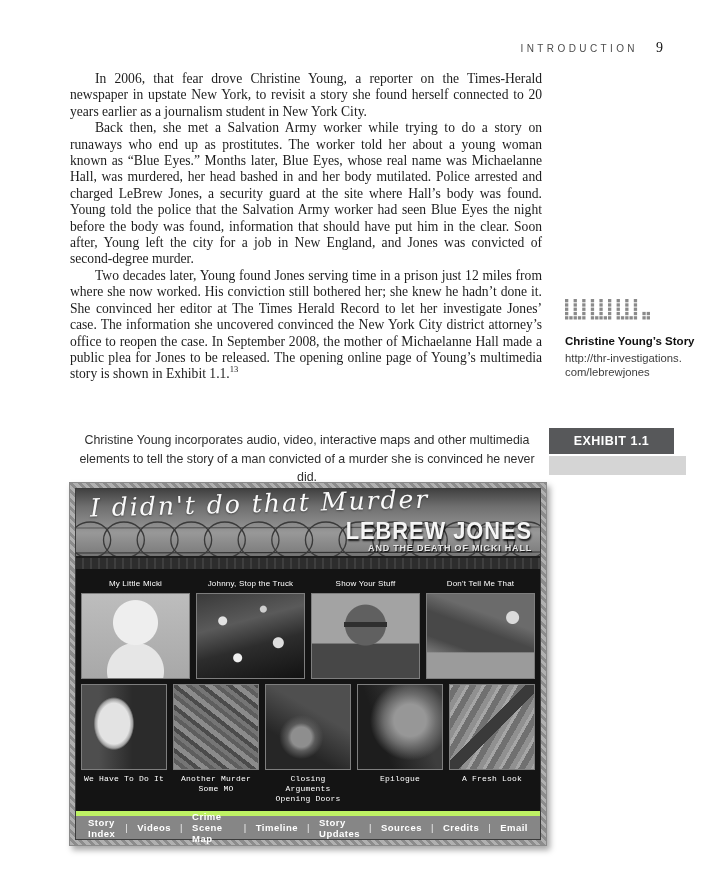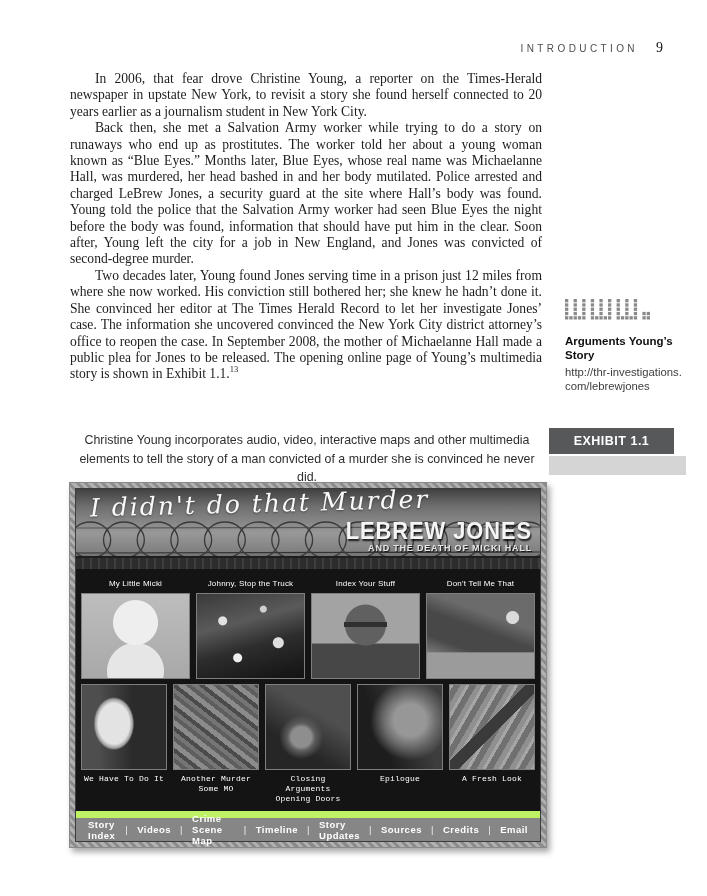--- a/index.html
+++ b/index.html
@@ -92,21 +92,21 @@
       radial-gradient(circle at 42% 62%,#8e8e8e 0 10px,#5b5b5b 14px,rgba(0,0,0,0) 22px),
       linear-gradient(210deg,#4f4f4f 0 35%,#262626 70% 100%);}
   .t9{background:
       linear-gradient(135deg,rgba(0,0,0,0) 0 45%,#3a3a3a 45% 55%,rgba(0,0,0,0) 55%),
       repeating-linear-gradient(120deg,#a6a6a6 0 3px,#707070 3px 9px,#909090 9px 14px);}
   .t10{background:
       radial-gradient(circle at 62% 42%,#979797 0 16px,#6d6d6d 26px,rgba(0,0,0,0) 40px),
       linear-gradient(250deg,#3d3d3d 0 30%,#1d1d1d 70% 100%);}
 
   
-  .sfooter{height:23px;background:#868686;border-top:7px solid #bef264;display:flex;align-items:center;
+  .sfooter{height:23px;background:#868686;border-top:5px solid #bef264;display:flex;align-items:center;
       padding:0 12px;gap:9px;font:bold 9.5px "Liberation Sans",sans-serif;color:#fff;letter-spacing:.5px;}
   .fsep{color:#ececec;font-weight:normal;}
 </style>
 </head>
 <body>
 
 <div class="page">
 
   <div class="running-head">
     <span class="rh-section">INTRODUCTION</span>
@@ -172,21 +172,21 @@
           <rect x="55.9" y="17.2" width="3.3" height="3.3" fill="#8a8a8a"></rect>
           <rect x="60.2" y="17.2" width="3.3" height="3.3" fill="#8a8a8a"></rect>
           <rect x="64.5" y="17.2" width="3.3" height="3.3" fill="#8a8a8a"></rect>
           <rect x="68.8" y="17.2" width="3.3" height="3.3" fill="#8a8a8a"></rect>
           <rect x="77.4" y="12.9" width="3.3" height="3.3" fill="#8a8a8a"></rect>
           <rect x="81.7" y="12.9" width="3.3" height="3.3" fill="#8a8a8a"></rect>
           <rect x="77.4" y="17.2" width="3.3" height="3.3" fill="#8a8a8a"></rect>
           <rect x="81.7" y="17.2" width="3.3" height="3.3" fill="#8a8a8a"></rect>
         </svg>
     </div>
-    <div class="mn-heading">Arguments Young’s Story</div>
+    <div class="mn-heading">Christine Young’s Story</div>
     <div class="mn-url">
       <span>http://thr-investigations.</span>
       <span>com/lebrewjones</span>
     </div>
   </aside>
 
   <div class="exhibit-caption">Christine Young incorporates audio, video, interactive maps and other multimedia elements to tell the story of a man convicted of a murder she is convinced he never did.</div>
   <div class="exhibit-tag">EXHIBIT 1.1</div>
   <div class="exhibit-tag-strip"></div>
 
@@ -224,21 +224,21 @@
         <div class="trow">
           <div class="cell">
             <div class="tlabel">My Little Micki</div>
             <div class="timg t2"></div>
           </div>
           <div class="cell">
             <div class="tlabel">Johnny, Stop the Truck</div>
             <div class="timg t1"></div>
           </div>
           <div class="cell">
-            <div class="tlabel">Index Your Stuff</div>
+            <div class="tlabel">Show Your Stuff</div>
             <div class="timg t3"></div>
           </div>
           <div class="cell">
             <div class="tlabel">Don't Tell Me That</div>
             <div class="timg t5"></div>
           </div>
         </div>
         <div class="trow rb">
           <div class="cell">
             <div class="timg t6"></div>

